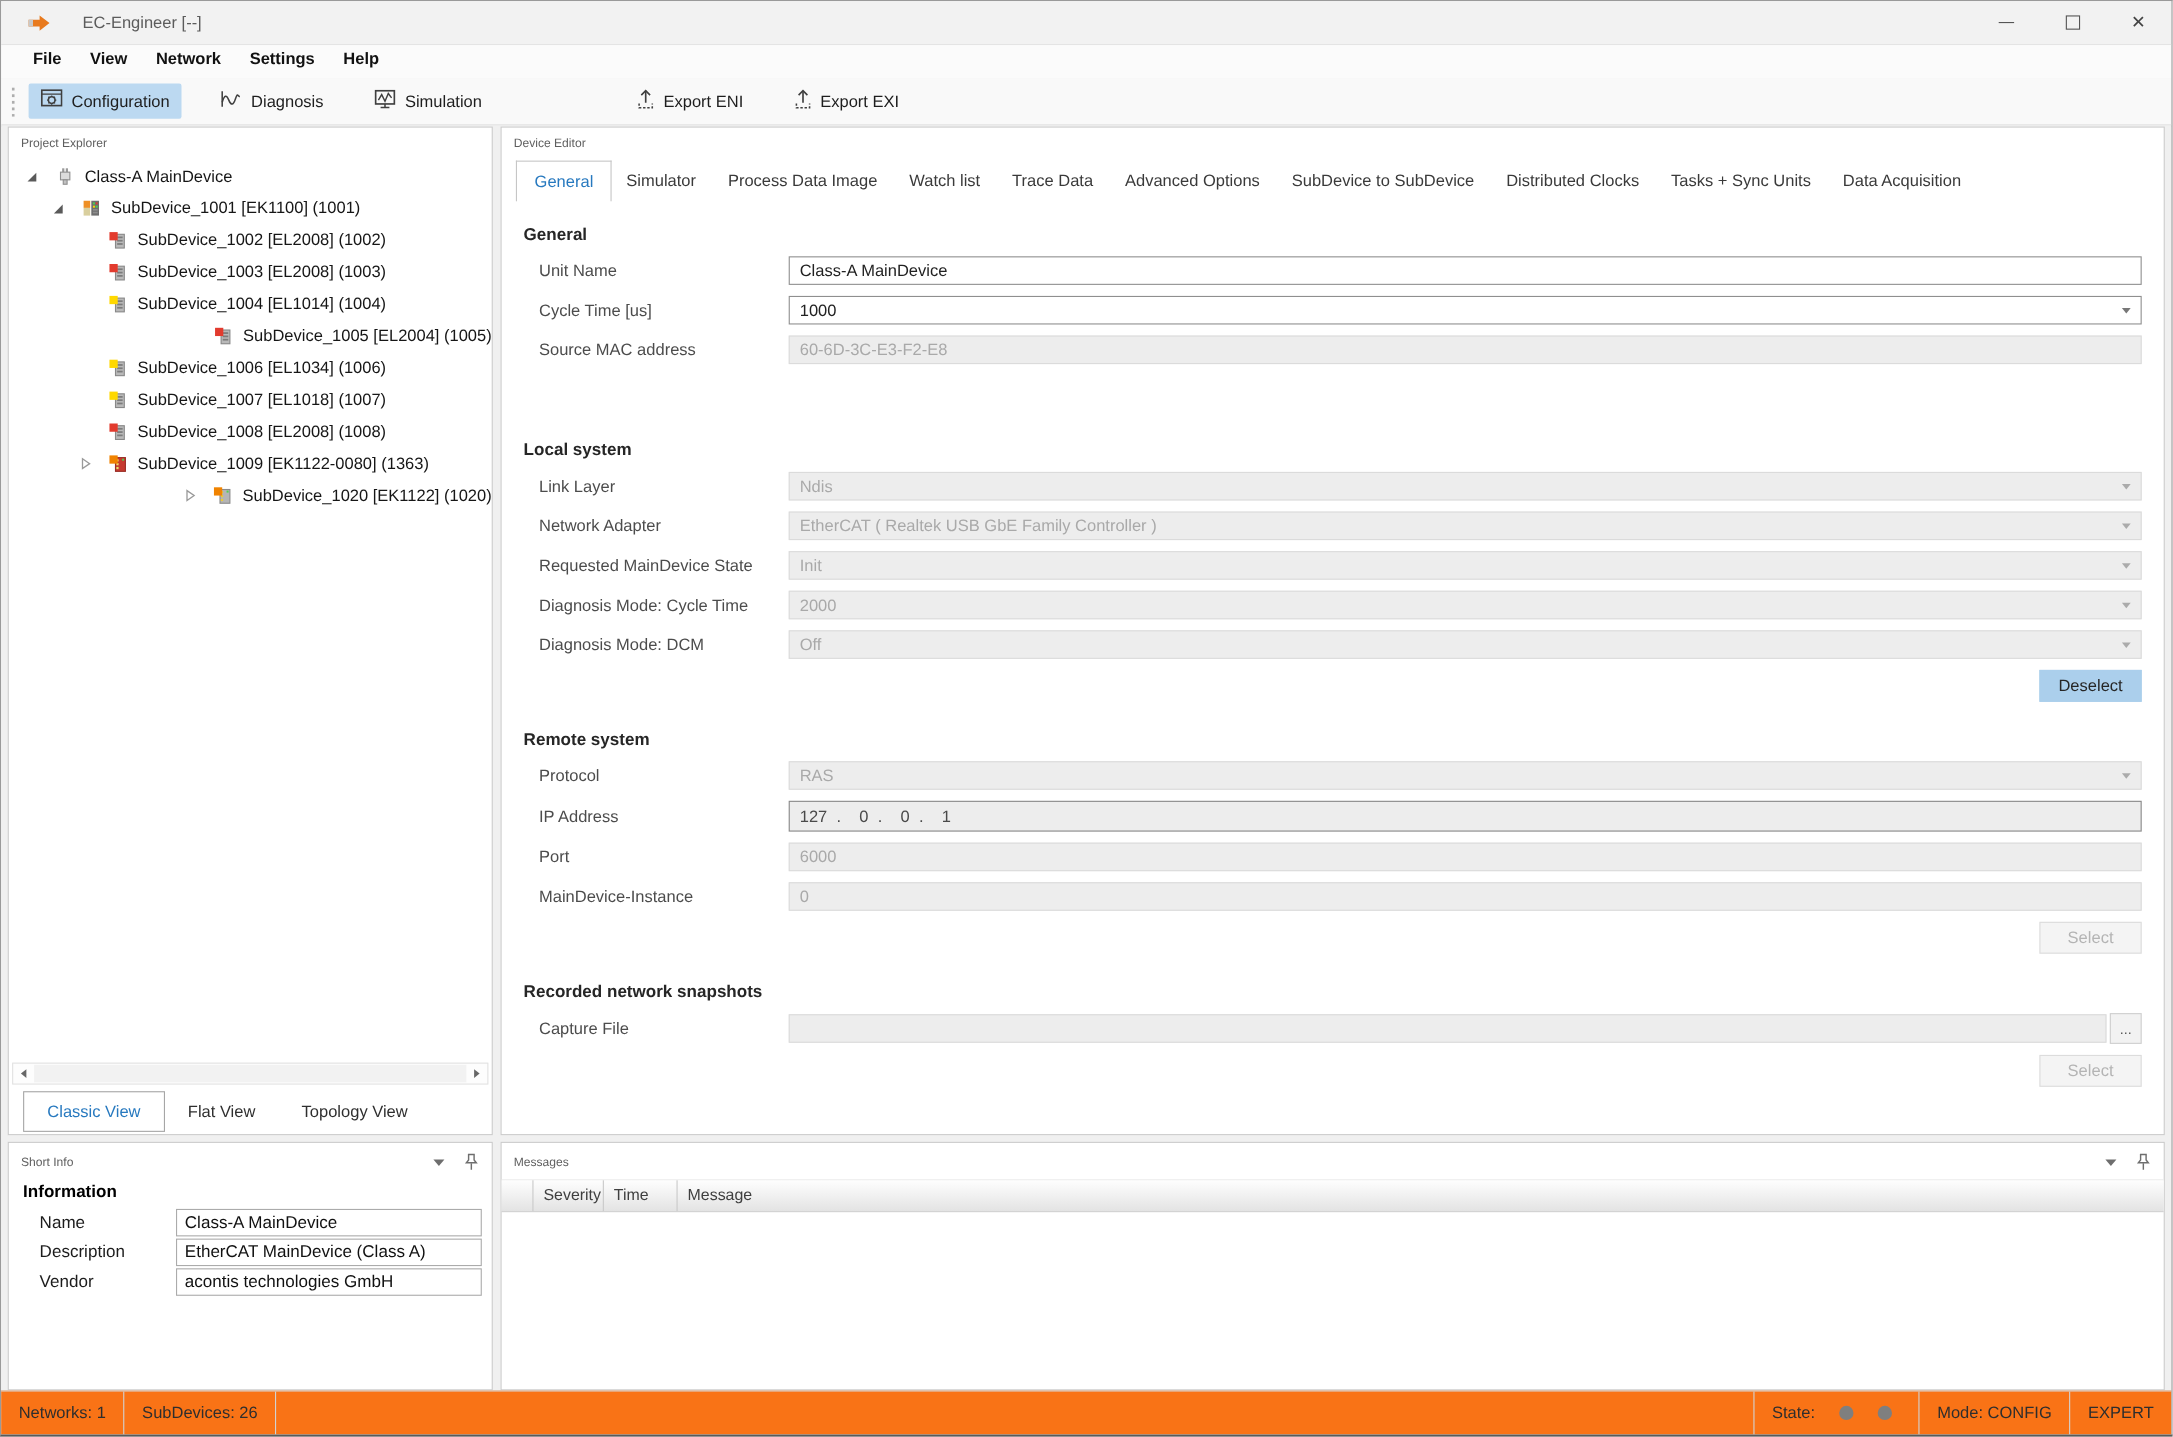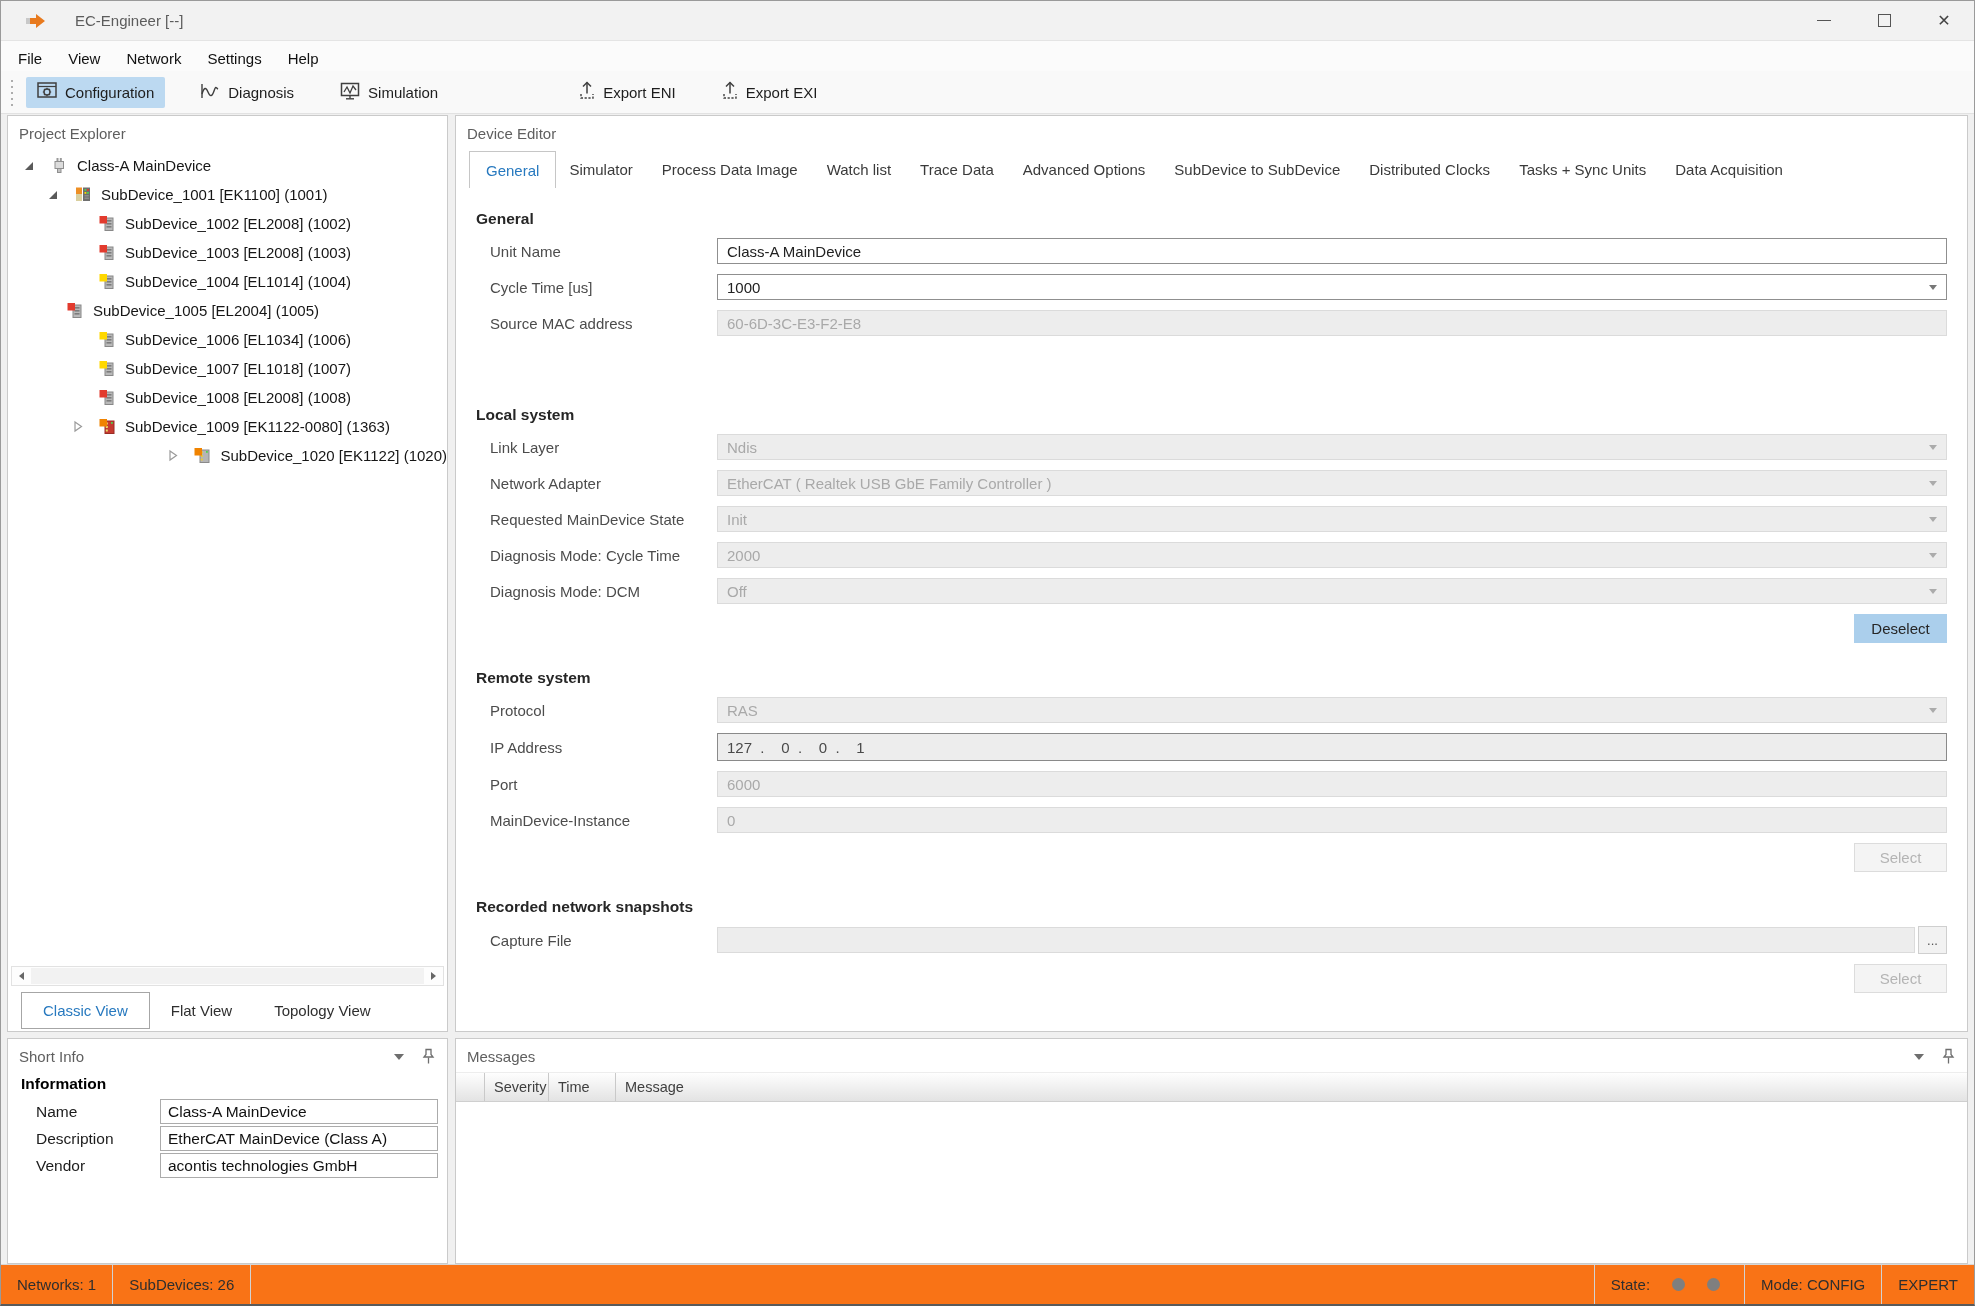--- a/index.html
+++ b/index.html
@@ -15,21 +15,21 @@
   .titlebar { height:40px; background:#f2f2f2; display:flex; align-items:center; border-bottom:1px solid #e4e4e4; }
   .app-logo { margin-left:24px; width:22px; height:18px; }
   .title-text { margin-left:28px; color:#5c5c5c; font-size:15px; }
   .win-controls { margin-left:auto; display:flex; height:100%; }
   .win-btn { width:60px; height:100%; display:flex; align-items:center; justify-content:center; color:#444; }
   .glyph-min { width:14px; height:0; border-top:1.5px solid #555; }
   .glyph-max { width:13px; height:13px; border:1.5px solid #555; }
   .glyph-close { font-size:16px; color:#444; line-height:1; }
 
   
-  .menubar { height:30px; background:#fbfbfb; display:flex; align-items:flex-end; padding-left:4px; }
+  .menubar { height:30px; background:#fbfbfb; display:flex; align-items:flex-start; padding-left:16px;font-weight:bold; }
   .menu-item { padding:4px 13px; color:#111; }
 
   
   .toolbar { height:43px; background:#f9f9f9; border-bottom:1px solid #e2e2e2; display:flex; align-items:center; }
   .grip { width:4px; height:28px; margin:0 12px 0 9px;
           background-image: radial-gradient(circle, #adadad 1.2px, transparent 1.4px);
           background-size:4px 6px; background-repeat:repeat-y; }
   .tool-btn { display:flex; align-items:center; gap:8px; padding:5px 11px; margin-right:24px; border-radius:2px; color:#1e1e1e; }
   .tool-btn.active { background:#bcd9f1; }
   .tool-btn svg { flex-shrink:0; }
@@ -37,21 +37,21 @@
 
   
   .main { position:absolute; top:114px; bottom:40px; left:0; right:0; display:flex; gap:7px; padding:0 6px; background:#f0f0f0; }
   .left-col  { width:441px; display:flex; flex-direction:column; gap:6px; }
   .right-col { flex:1; display:flex; flex-direction:column; gap:6px; }
   .panel { background:#fff; border:1px solid #cacaca; position:relative; }
   .pe-panel { flex:1; overflow:hidden; }
   .si-panel { height:226px; }
   .de-panel { flex:1; overflow:hidden; }
   .msg-panel { height:226px; }
-  .panel-title { color:#5f5f5f; padding:9px 12px 2px 11px; font-size:15px; display:flex; align-items:center; }
+  .panel-title { color:#5f5f5f; padding:9px 12px 2px 11px; font-size:11px; display:flex; align-items:center; }
   .panel-title .spacer { flex:1; }
   .caret-down { width:0; height:0; border-left:5px solid transparent; border-right:5px solid transparent; border-top:6px solid #6e6e6e; margin-right:18px; }
   .pin-icon svg { display:block; }
 
   
   .tree { margin-top:7px; }
   .tree-row { height:29px; display:flex; align-items:center; }
   .expander { width:18px; height:16px; display:flex; align-items:center; justify-content:center; flex-shrink:0; }
   .tree-icon { width:18px; height:17px; margin-left:12px; margin-right:9px; flex-shrink:0; }
   .tree-label { white-space:nowrap; color:#161616; font-size:15px; }
@@ -261,21 +261,21 @@
               <span class="expander"></span>
               <span class="tree-icon"><svg width="18" height="17" viewBox="0 0 18 17">
                   <rect x="7" y="3" width="8" height="12.5" fill="#b9b9b9" stroke="#888"></rect>
                   <rect x="8.5" y="5" width="5" height="1.6" fill="#7c7c7c"></rect>
                   <rect x="8.5" y="8" width="5" height="1.6" fill="#7c7c7c"></rect>
                   <rect x="8.5" y="11" width="5" height="1.6" fill="#7c7c7c"></rect>
                   <rect x="1.5" y="1" width="7.5" height="7.5" fill="#ffd800"></rect>
                 </svg></span>
               <span class="tree-label">SubDevice_1004 [EL1014] (1004)</span>
             </div>
-            <div class="tree-row" style="padding-left: 28px;">
+            <div class="tree-row" style="padding-left: 28px; justify-content: flex-end;">
               <span class="expander"></span>
               <span class="tree-icon"><svg width="18" height="17" viewBox="0 0 18 17">
                   <rect x="7" y="3" width="8" height="12.5" fill="#b9b9b9" stroke="#888"></rect>
                   <rect x="8.5" y="5" width="5" height="1.6" fill="#7c7c7c"></rect>
                   <rect x="8.5" y="8" width="5" height="1.6" fill="#7c7c7c"></rect>
                   <rect x="8.5" y="11" width="5" height="1.6" fill="#7c7c7c"></rect>
                   <rect x="1.5" y="1" width="7.5" height="7.5" fill="#e23b2e"></rect>
                 </svg></span>
               <span class="tree-label">SubDevice_1005 [EL2004] (1005)</span>
             </div>

